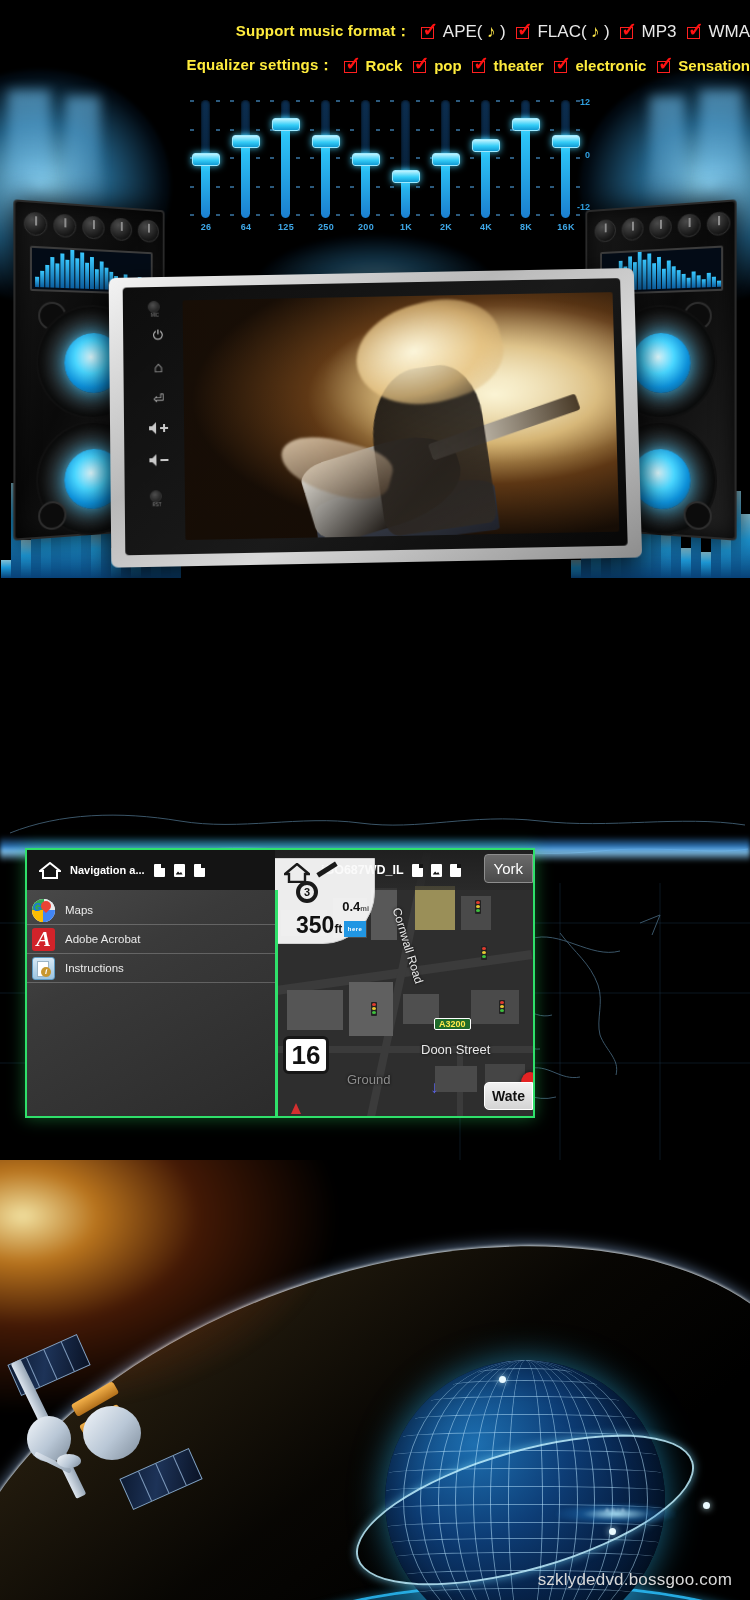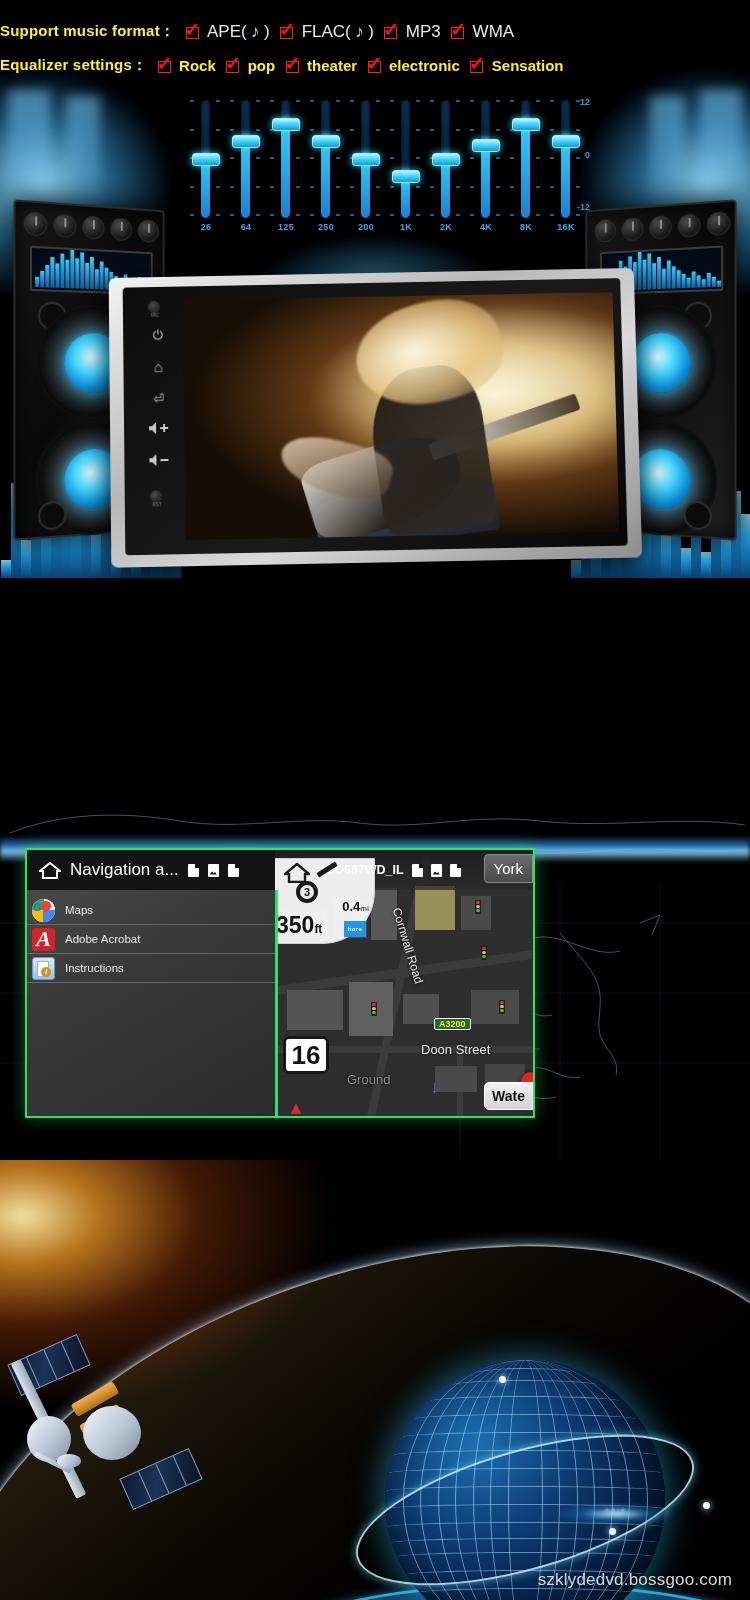--- a/index.html
+++ b/index.html
@@ -27,21 +27,21 @@
   }
   .eq-strip { position:absolute; bottom:0; }
   .eq-bar {
     position:absolute; bottom:0; width:10px;
     background:linear-gradient(to top, #0a4d8c, #22b5ff 60%, #9fe8ff);
     opacity:.85; filter:blur(.4px);
   }
 
   
   #format-line, #eq-line {
-    position:absolute; left:0; width:750px; text-align:left;
+    position:absolute; left:0; width:750px; text-align:right;
     white-space:nowrap; z-index:40;
   }
   #format-line { top:22px; }
   #eq-line { top:56px; }
   .lbl-yellow { color:#ffec3d; font-size:15px; font-weight:bold; letter-spacing:.2px; }
   .lbl-white  { color:#e9e9e9; font-size:17px; }
   .fmt-item, .eq-item { display:inline-block; vertical-align:middle; }
   .note { color:#ffe84a; font-size:17px; }
   .chk {
     display:inline-block; position:relative;
@@ -247,21 +247,21 @@
     position:absolute; left:25px; top:270px; width:510px; height:270px; z-index:25;
     border:2px solid #2fe06a; background:#000;
     box-shadow:0 0 16px rgba(40,200,90,.45);
   }
   #nav-left { position:absolute; left:0; top:0; width:252px; height:100%;
     background:linear-gradient(150deg,#4d4d4d 0%,#3a3a3a 40%,#2b2b2b 100%); }
   #nav-left-bar {
     position:absolute; left:0; top:0; width:100%; height:40px; background:#141414;
     display:flex; align-items:center; padding-left:12px; gap:9px;
   }
-  #nav-left-bar .title { font-size:17px; font-weight:normal; color:#fff; }
+  #nav-left-bar .title { font-size:11px; font-weight:bold; color:#fff; }
   .sysicon { width:11px; height:13px; position:relative; }
   .sysicon.sim { background:#fff; border-radius:1px; }
   .sysicon.sim::after{ content:""; position:absolute; right:0; top:0; width:4px; height:4px;
     background:#141414; }
   .sysicon.pic { background:#fff; border-radius:1px; }
   .sysicon.pic::after{ content:""; position:absolute; left:2px; bottom:2px;
     width:7px; height:4px; background:#141414;
     clip-path:polygon(0 100%,35% 25%,58% 70%,78% 40%,100% 100%); }
   .app-row {
     position:absolute; left:0; width:100%; height:29px;
@@ -326,21 +326,21 @@
   }
   #turn-card .rb-circle {
     position:absolute; left:14px; top:18px; width:22px; height:22px; border-radius:50%;
     border:4px solid #1a1a1a;
     font-size:11px; font-weight:bold; color:#111; text-align:center; line-height:15px;
   }
   #turn-card .rb-exit {
     position:absolute; left:34px; top:4px; width:22px; height:5px; background:#1a1a1a;
     transform:rotate(-32deg);
   }
-  #turn-card .dist-main { position:absolute; left:6px; bottom:4px; font-size:23px; font-weight:bold; color:#111; }
+  #turn-card .dist-main { position:absolute; left:6px; bottom:4px; font-size:23px; font-weight:bold; color:#111;padding-left:20px; }
   #turn-card .dist-unit { font-size:12px; font-weight:bold; }
   #turn-card .dist-next { position:absolute; right:5px; top:40px; font-size:13px; font-weight:bold; color:#111; }
   #turn-card .dist-next small { font-size:7.5px; color:#555; }
   #here-badge {
     position:absolute; right:8px; bottom:6px; width:22px; height:16px; background:#2196e3;
     font-size:6px; color:#fff; text-align:center; line-height:16px; letter-spacing:.4px;
     font-weight:bold;
   }
   #speed-limit {
     position:absolute; left:8px; top:186px; width:46px; height:38px; z-index:9;

